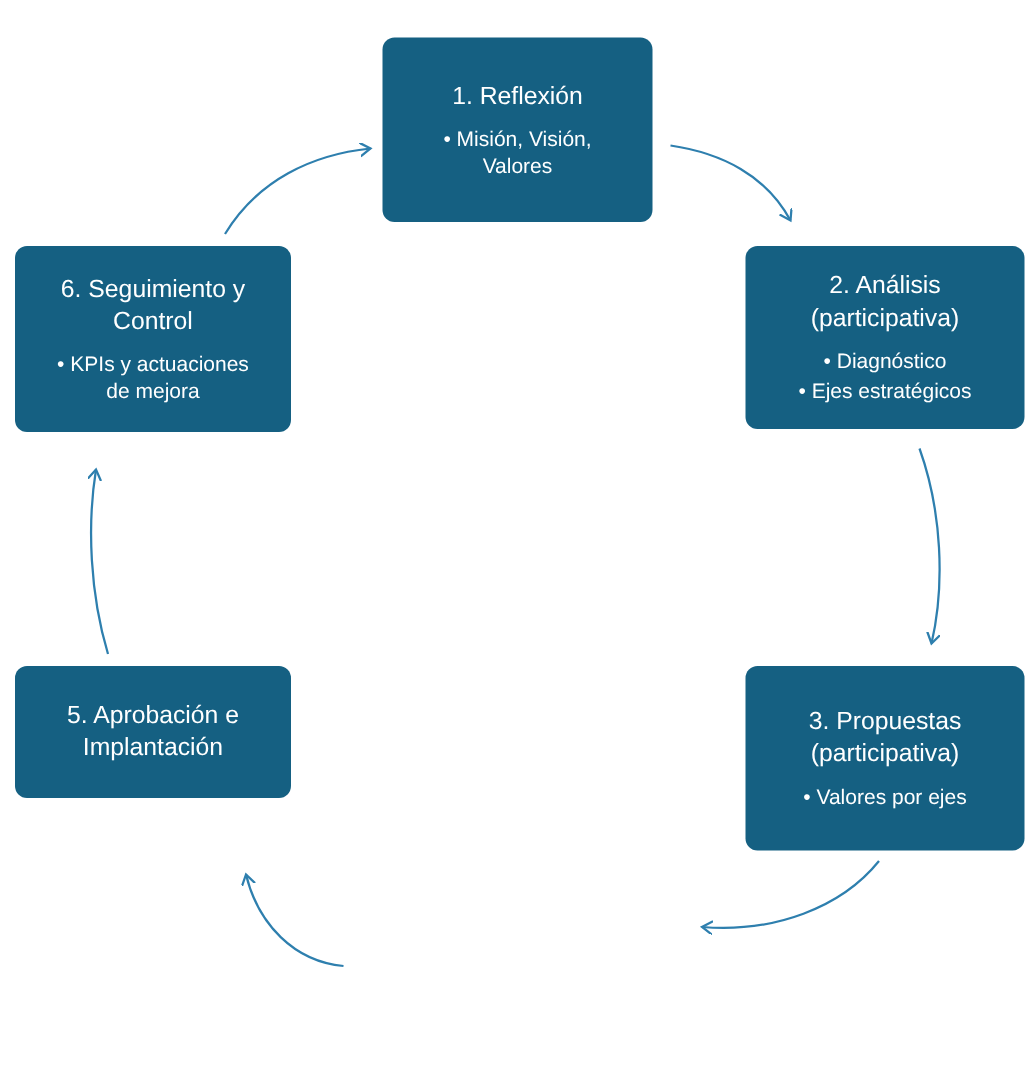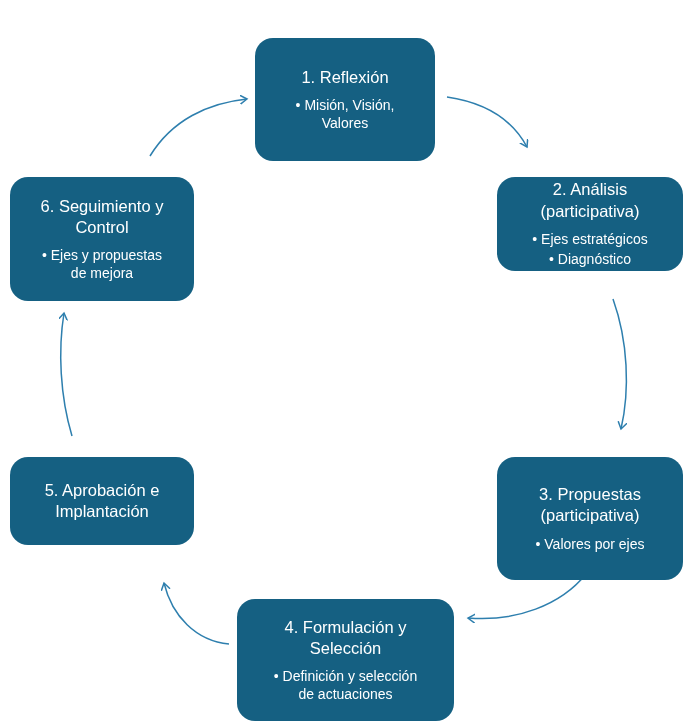--- a/index.html
+++ b/index.html
@@ -23,47 +23,46 @@
   .arrows-layer{
     position:absolute;
     left:0;top:0;
     width:690px;height:726px;
     pointer-events:none;
   }
   .box{
     position:absolute;
     background:var(--box-fill);
     color:var(--box-text);
-    border-radius:18px;
+    border-radius:8px;
     display:flex;
     flex-direction:column;
     align-items:center;
     justify-content:center;
     gap:9px;
     padding:13px 10px;
     text-align:center;
-    margin-top:13px;
   }
   .box-title{
     font-size:16.5px;
     line-height:1.3;
     white-space:pre-line;
   }
   .box-bullets{
     display:flex;
     flex-direction:column;
     gap:3px;
   }
   .box-bullet{
     font-size:14px;
     line-height:1.25;
     white-space:pre-line;
   }
   #box1{left:255px;top:25px;width:180px;height:123px;}
-  #box2{left:497px;top:164px;width:186px;height:94px;}
+  #box2{left:497px;top:164px;width:186px;height:122px;}
   #box3{left:497px;top:444px;width:186px;height:123px;align-items:center;}
   #box4{left:237px;top:586px;width:217px;height:122px;}
   #box5{left:10px;top:444px;width:184px;height:88px;}
   #box6{left:10px;top:164px;width:184px;height:124px;}
   .arrow-path{
     fill:none;
     stroke:var(--arrow);
     stroke-width:1.5;
   }
 </style>
@@ -91,49 +90,41 @@
     <div class="box-bullets">
       <div class="box-bullet">• Misión, Visión,
 Valores</div>
     </div>
   </div>
 
   <div class="box" id="box2">
     <div class="box-title">2. Análisis
 (participativa)</div>
     <div class="box-bullets">
+      <div class="box-bullet">• Diagnóstico</div>
       <div class="box-bullet">• Ejes estratégicos</div>
-      <div class="box-bullet">• Diagnóstico</div>
     </div>
   </div>
 
   <div class="box" id="box3">
     <div class="box-title">3. Propuestas
 (participativa)</div>
     <div class="box-bullets">
       <div class="box-bullet">• Valores por ejes</div>
     </div>
   </div>
 
-  <div class="box" id="box4">
-    <div class="box-title">4. Formulación y
-Selección</div>
-    <div class="box-bullets">
-      <div class="box-bullet">• Definición y selección
-de actuaciones</div>
-    </div>
-  </div>
 
   <div class="box" id="box5">
     <div class="box-title">5. Aprobación e
 Implantación</div>
   </div>
 
   <div class="box" id="box6">
     <div class="box-title">6. Seguimiento y
 Control</div>
     <div class="box-bullets">
-      <div class="box-bullet">• Ejes y propuestas
+      <div class="box-bullet">• KPIs y actuaciones
 de mejora</div>
     </div>
   </div>
 
 </div>
 
 </body></html>

